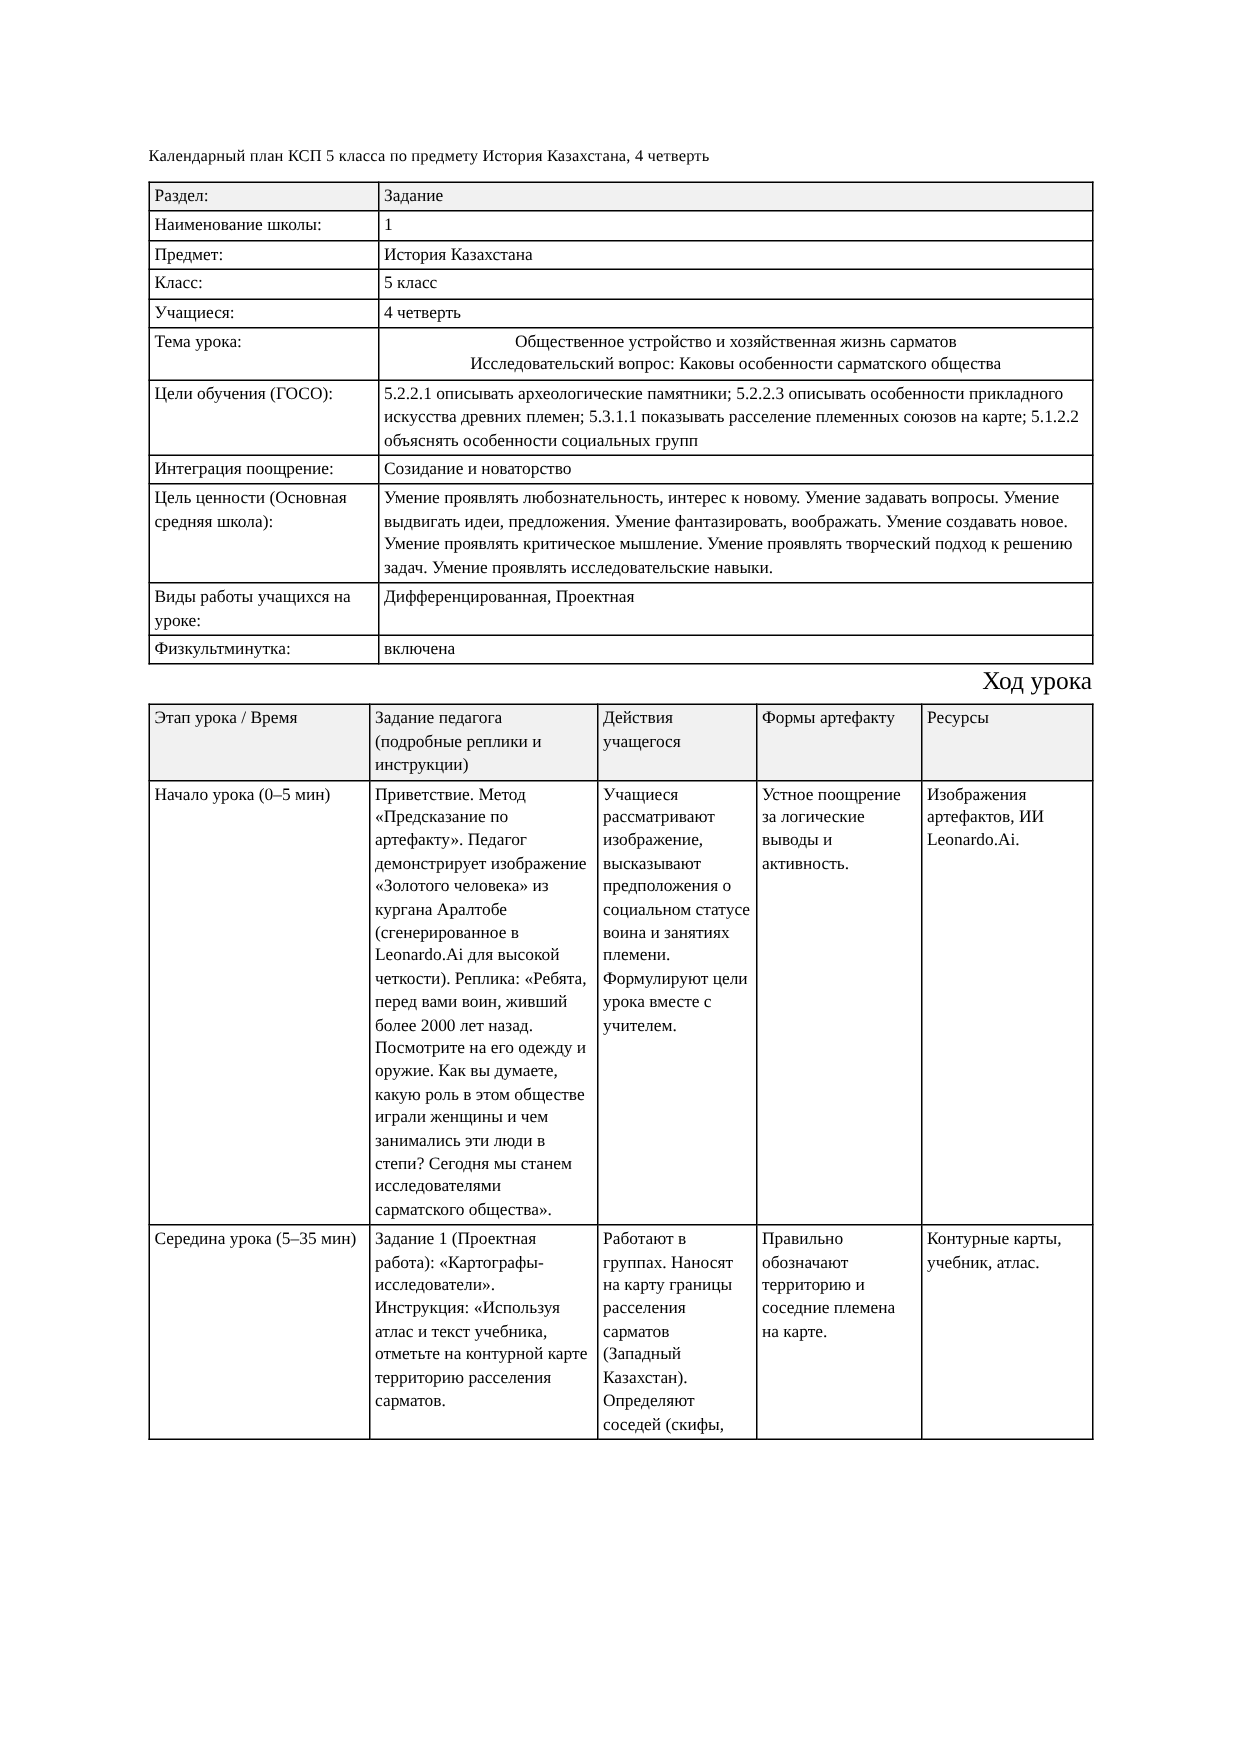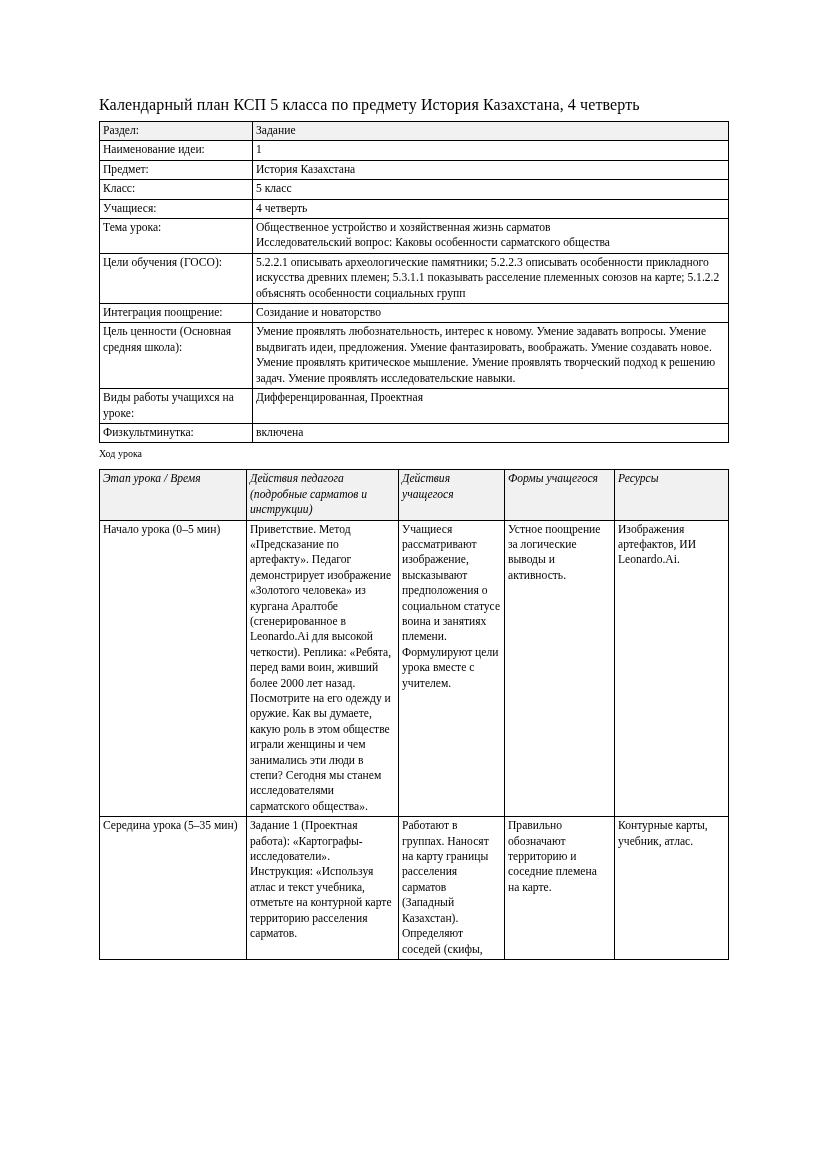--- a/index.html
+++ b/index.html
@@ -22,55 +22,56 @@
     height: 1170px;
     box-sizing: border-box;
   }
   .content {
     position: absolute;
     left: 99px;
     top: 97px;
     width: 629px;
   }
   .doc-title {
-    font-size: 16px;
+    font-size: 11px;
     line-height: 15px;
     margin: 0 0 9px 0;
     letter-spacing: 0.1px;
   }
   table.doc-table {
     border-collapse: collapse;
     width: 629px;
     table-layout: fixed;
     font-size: 11.6px;
   }
   table.doc-table td {
     border: 1px solid #000000;
     padding: 1px 3px 2px 3px;
     vertical-align: top;
     line-height: 15.4px;
     word-wrap: break-word;
     overflow-wrap: break-word;
   }
   .shaded { background: #f1f1f1; }
-  .hdr-row td { background: #f1f1f1; font-style: italic; }
+  .hdr-row td { background: #f1f1f1; }
 
   .lbl-col  { width: 153px; }
   .val-col  { width: 476px; }
 
   .c1 { width: 147px; }
   .c2 { width: 152px; }
   .c3 { width: 106px; }
   .c4 { width: 110px; }
   .c5 { width: 114px; }
 
   .section-label {
-    font-size: 10px;
+    font-size: 17px;
     line-height: 15px;
     margin: 3px 0 8px 0;
+    text-align: right;
   }
 </style>
 </head>
 <body>
 
 <div class="page">
   <div class="content">
 
     <div class="doc-title">Календарный план КСП 5 класса по предмету История Казахстана, 4 четверть</div>
 
@@ -81,21 +82,21 @@
       </colgroup>
       <tbody>
 
         <tr>
           <td class="shaded">Раздел:</td>
           <td class="shaded">Задание</td>
         </tr>
 
 
         <tr>
-          <td>Наименование идеи:</td>
+          <td>Наименование школы:</td>
           <td>1</td>
         </tr>
 
 
         <tr>
           <td>Предмет:</td>
           <td>История Казахстана</td>
         </tr>
 
         <tr>
@@ -104,21 +105,21 @@
         </tr>
 
         <tr>
           <td>Учащиеся:</td>
           <td>4 четверть</td>
         </tr>
 
 
         <tr>
           <td>Тема урока:</td>
-          <td style="white-space: pre-line;">Общественное устройство и хозяйственная жизнь сарматов
+          <td style="white-space: pre-line; text-align: center;">Общественное устройство и хозяйственная жизнь сарматов
 Исследовательский вопрос: Каковы особенности сарматского общества</td>
         </tr>
 
         <tr>
           <td>Цели обучения (ГОСО):</td>
           <td>5.2.2.1 описывать археологические памятники; 5.2.2.3 описывать особенности прикладного искусства древних племен; 5.3.1.1 показывать расселение племенных союзов на карте; 5.1.2.2 объяснять особенности социальных групп</td>
         </tr>
 
         <tr>
           <td>Интеграция поощрение:</td>
@@ -150,23 +151,23 @@
         <col class="c1">
         <col class="c2">
         <col class="c3">
         <col class="c4">
         <col class="c5">
       </colgroup>
       <tbody>
 
         <tr class="hdr-row">
           <td>Этап урока / Время</td>
-          <td>Действия педагога (подробные сарматов и инструкции)</td>
+          <td>Задание педагога (подробные реплики и инструкции)</td>
           <td>Действия учащегося</td>
-          <td>Формы учащегося</td>
+          <td>Формы артефакту</td>
           <td>Ресурсы</td>
         </tr>
 
         <tr>
           <td>Начало урока (0–5 мин)</td>
           <td>Приветствие. Метод «Предсказание по артефакту». Педагог демонстрирует изображение «Золотого человека» из кургана Аралтобе (сгенерированное в Leonardo.Ai для высокой четкости). Реплика: «Ребята, перед вами воин, живший более 2000 лет назад. Посмотрите на его одежду и оружие. Как вы думаете, какую роль в этом обществе играли женщины и чем занимались эти люди в степи? Сегодня мы станем исследователями сарматского общества».</td>
           <td>Учащиеся рассматривают изображение, высказывают предположения о социальном статусе воина и занятиях племени. Формулируют цели урока вместе с учителем.</td>
           <td>Устное поощрение за логические выводы и активность.</td>
           <td>Изображения артефактов, ИИ Leonardo.Ai.</td>
         </tr>

